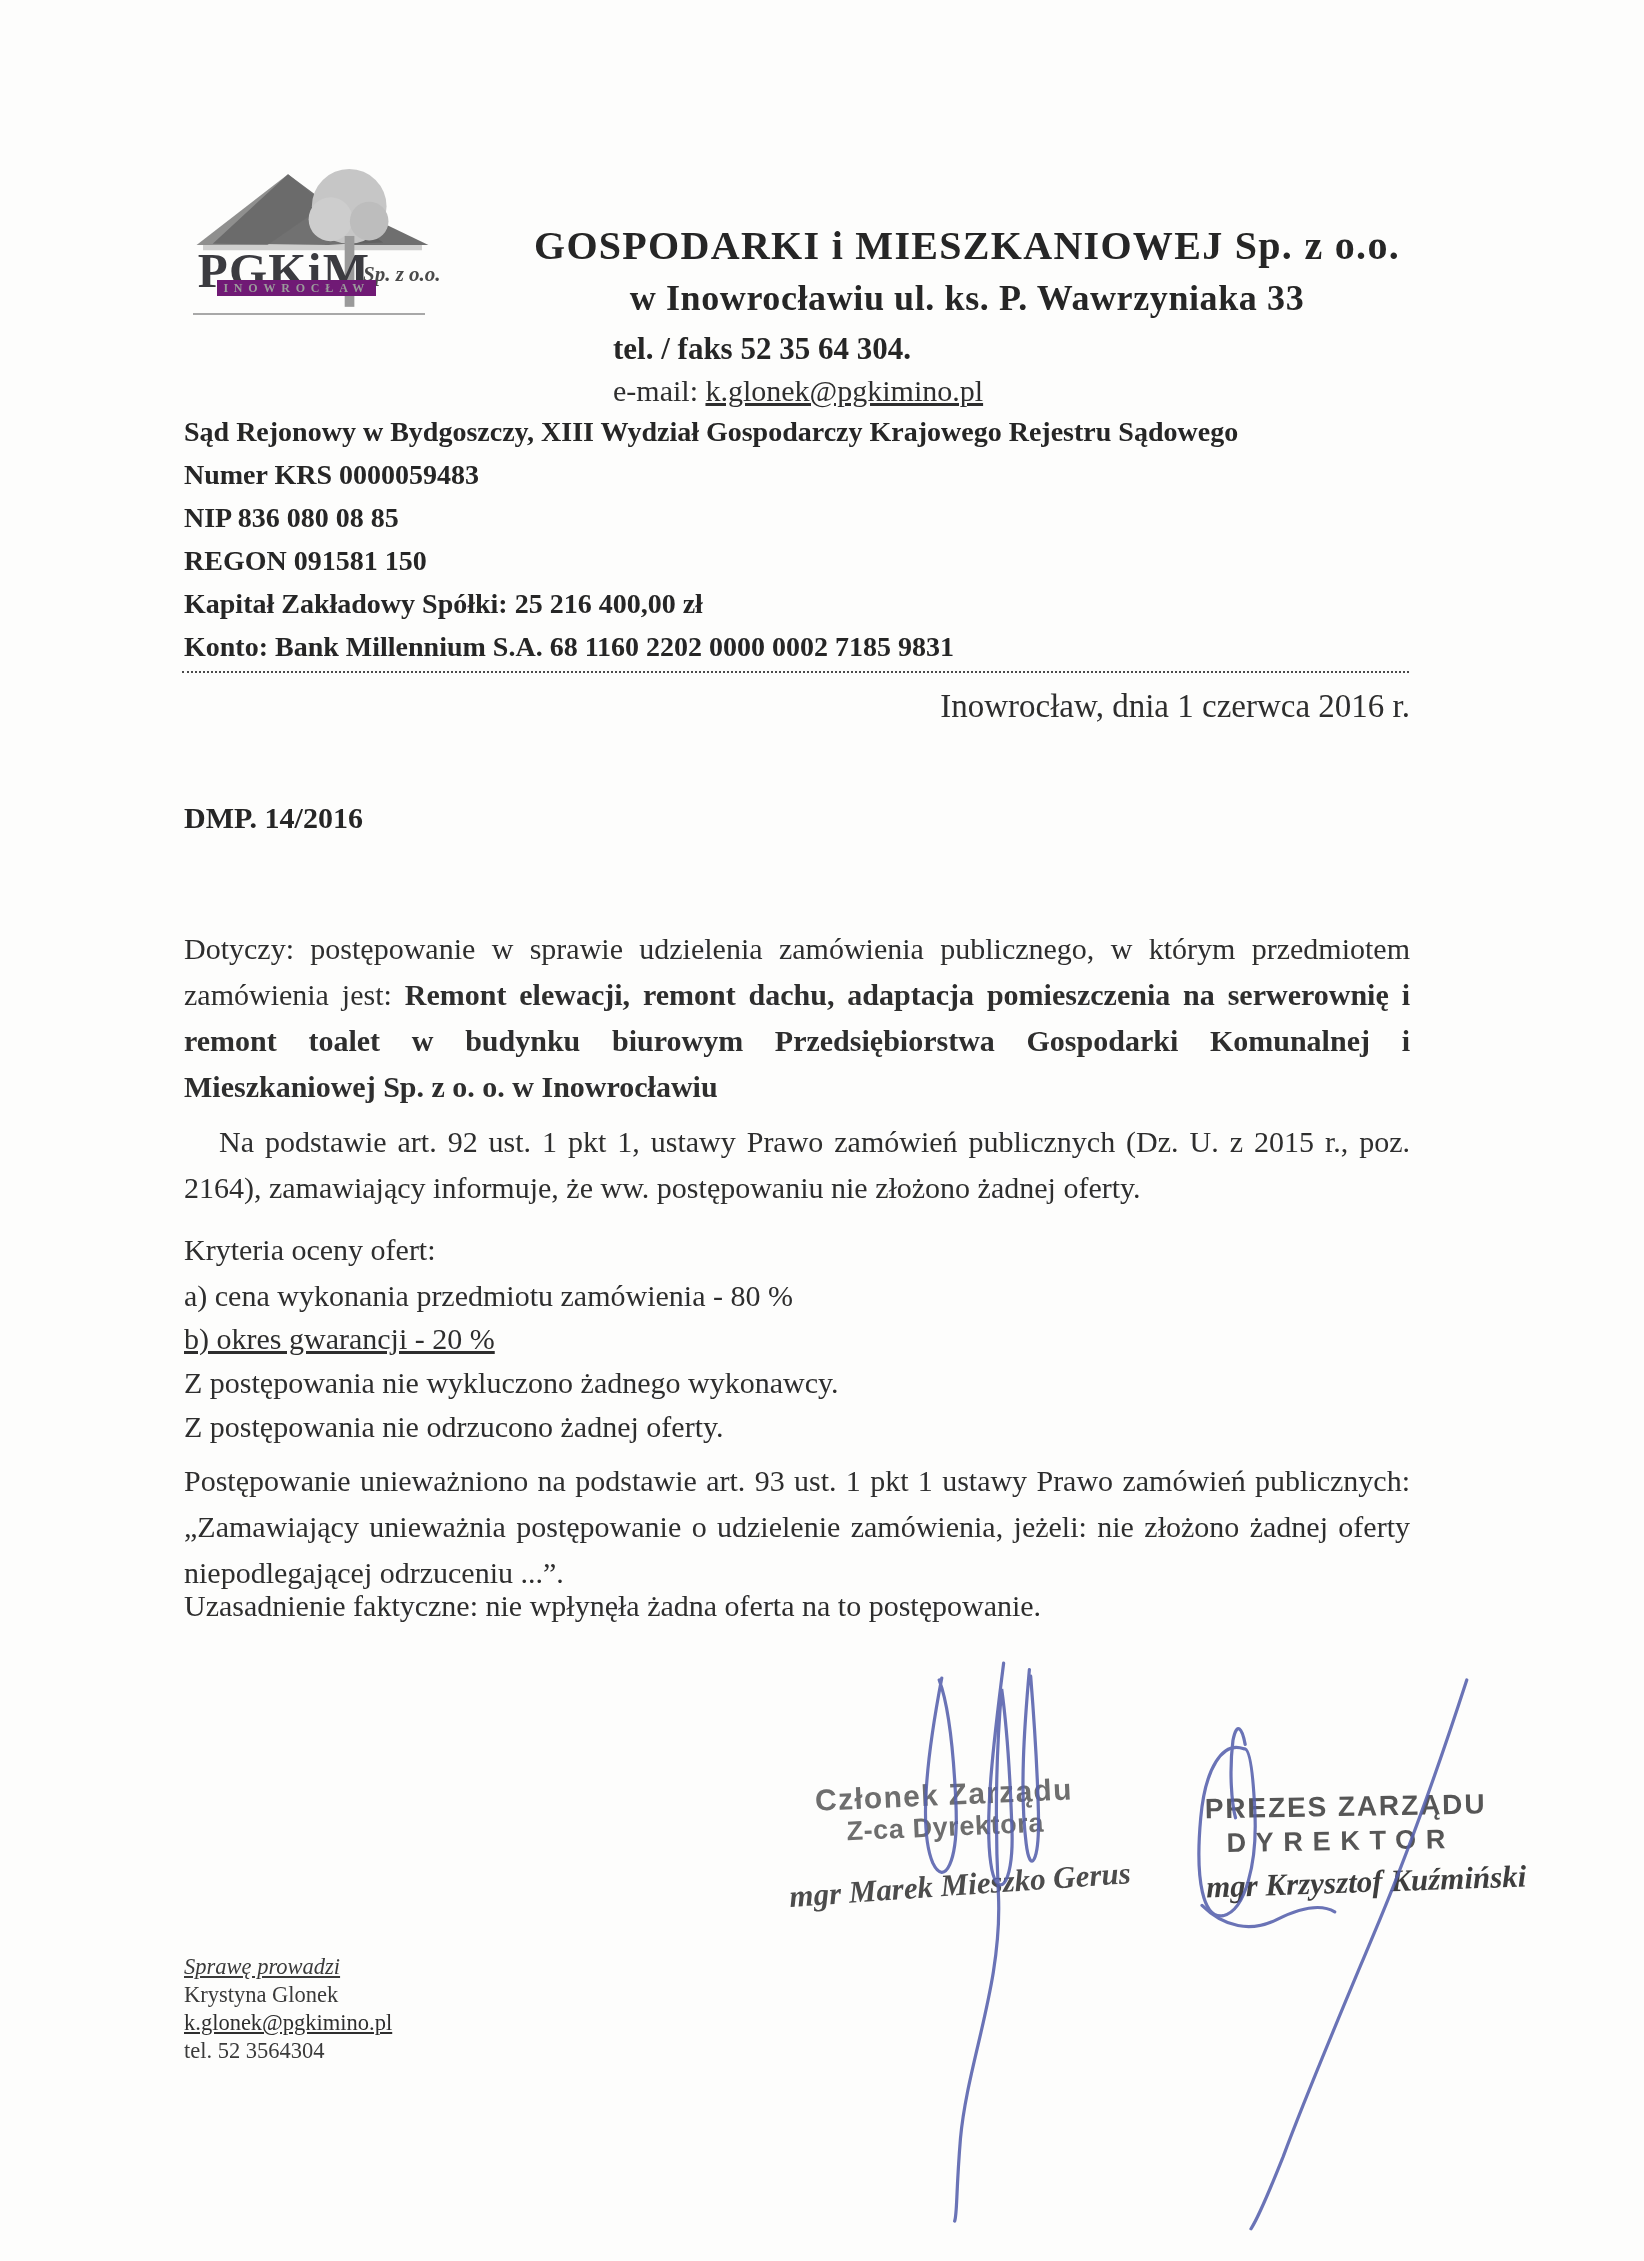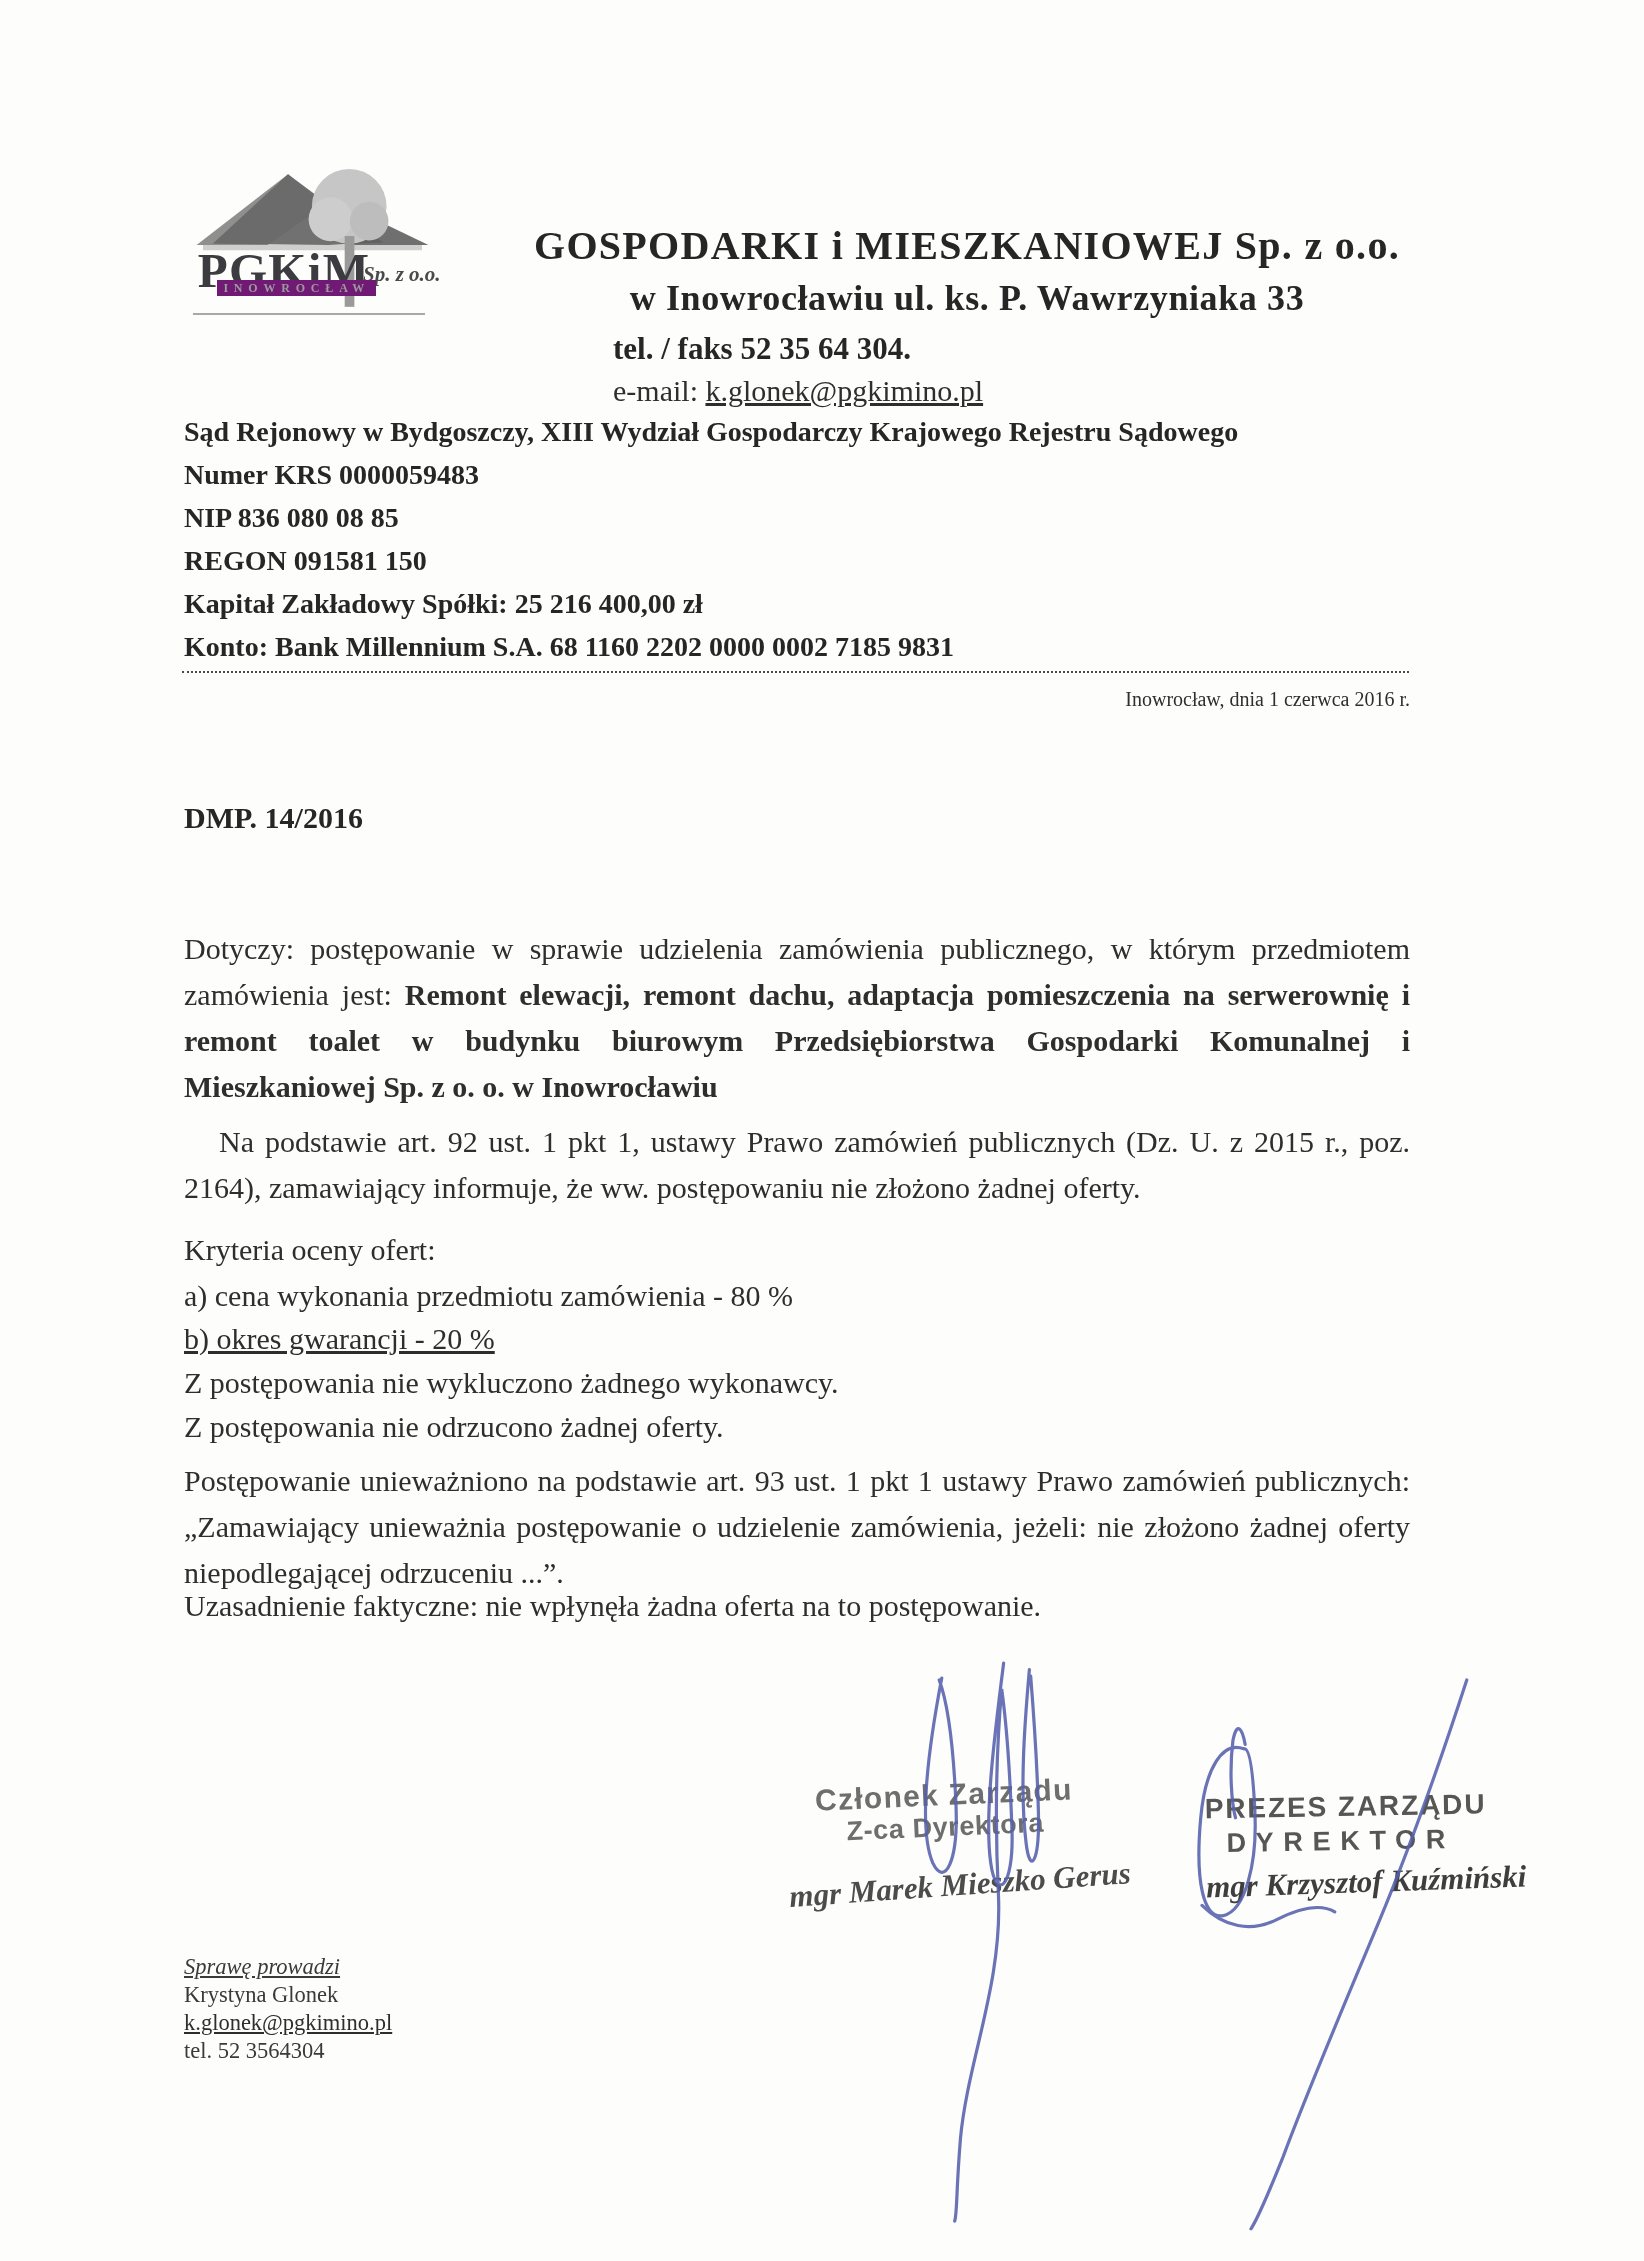--- a/index.html
+++ b/index.html
@@ -37,21 +37,21 @@
   .lh-l4{top:331px;font-weight:bold;font-size:31px;color:#262626;}
   .lh-email{top:374px;font-size:30px;color:#2e2e2e;}
   a.doclink{color:#2e2e2e;text-decoration:underline;}
   
   .registry{position:absolute;left:184px;top:410px;width:1263px;
     font-weight:bold;font-size:28px;line-height:43px;color:#262626;}
   
   .dotline{position:absolute;left:182px;top:671px;width:1227px;height:0;
     border-top:2.6px dotted #4a4a4a;}
   .dateline{position:absolute;left:709px;top:688px;width:701px;
-    text-align:right;font-size:20px;color:#2e2e2e;white-space:nowrap;}
+    text-align:right;font-size:33px;color:#2e2e2e;white-space:nowrap;}
   .refnum{position:absolute;left:184px;top:801px;font-weight:bold;font-size:30px;color:#262626;}
   
   .para{position:absolute;left:184px;width:1226px;font-size:30px;line-height:46px;color:#2e2e2e;margin-top:24px;}
   .just{text-align:justify;}
   .p-subject{top:902px;}
   .p-basis{top:1095px;text-indent:35px;}
   .p-crit-h{top:1203px;}
   .p-crit-a{top:1249px;}
   .p-crit-b{top:1292px;text-decoration:underline;}
   .p-note1{top:1336px;}

